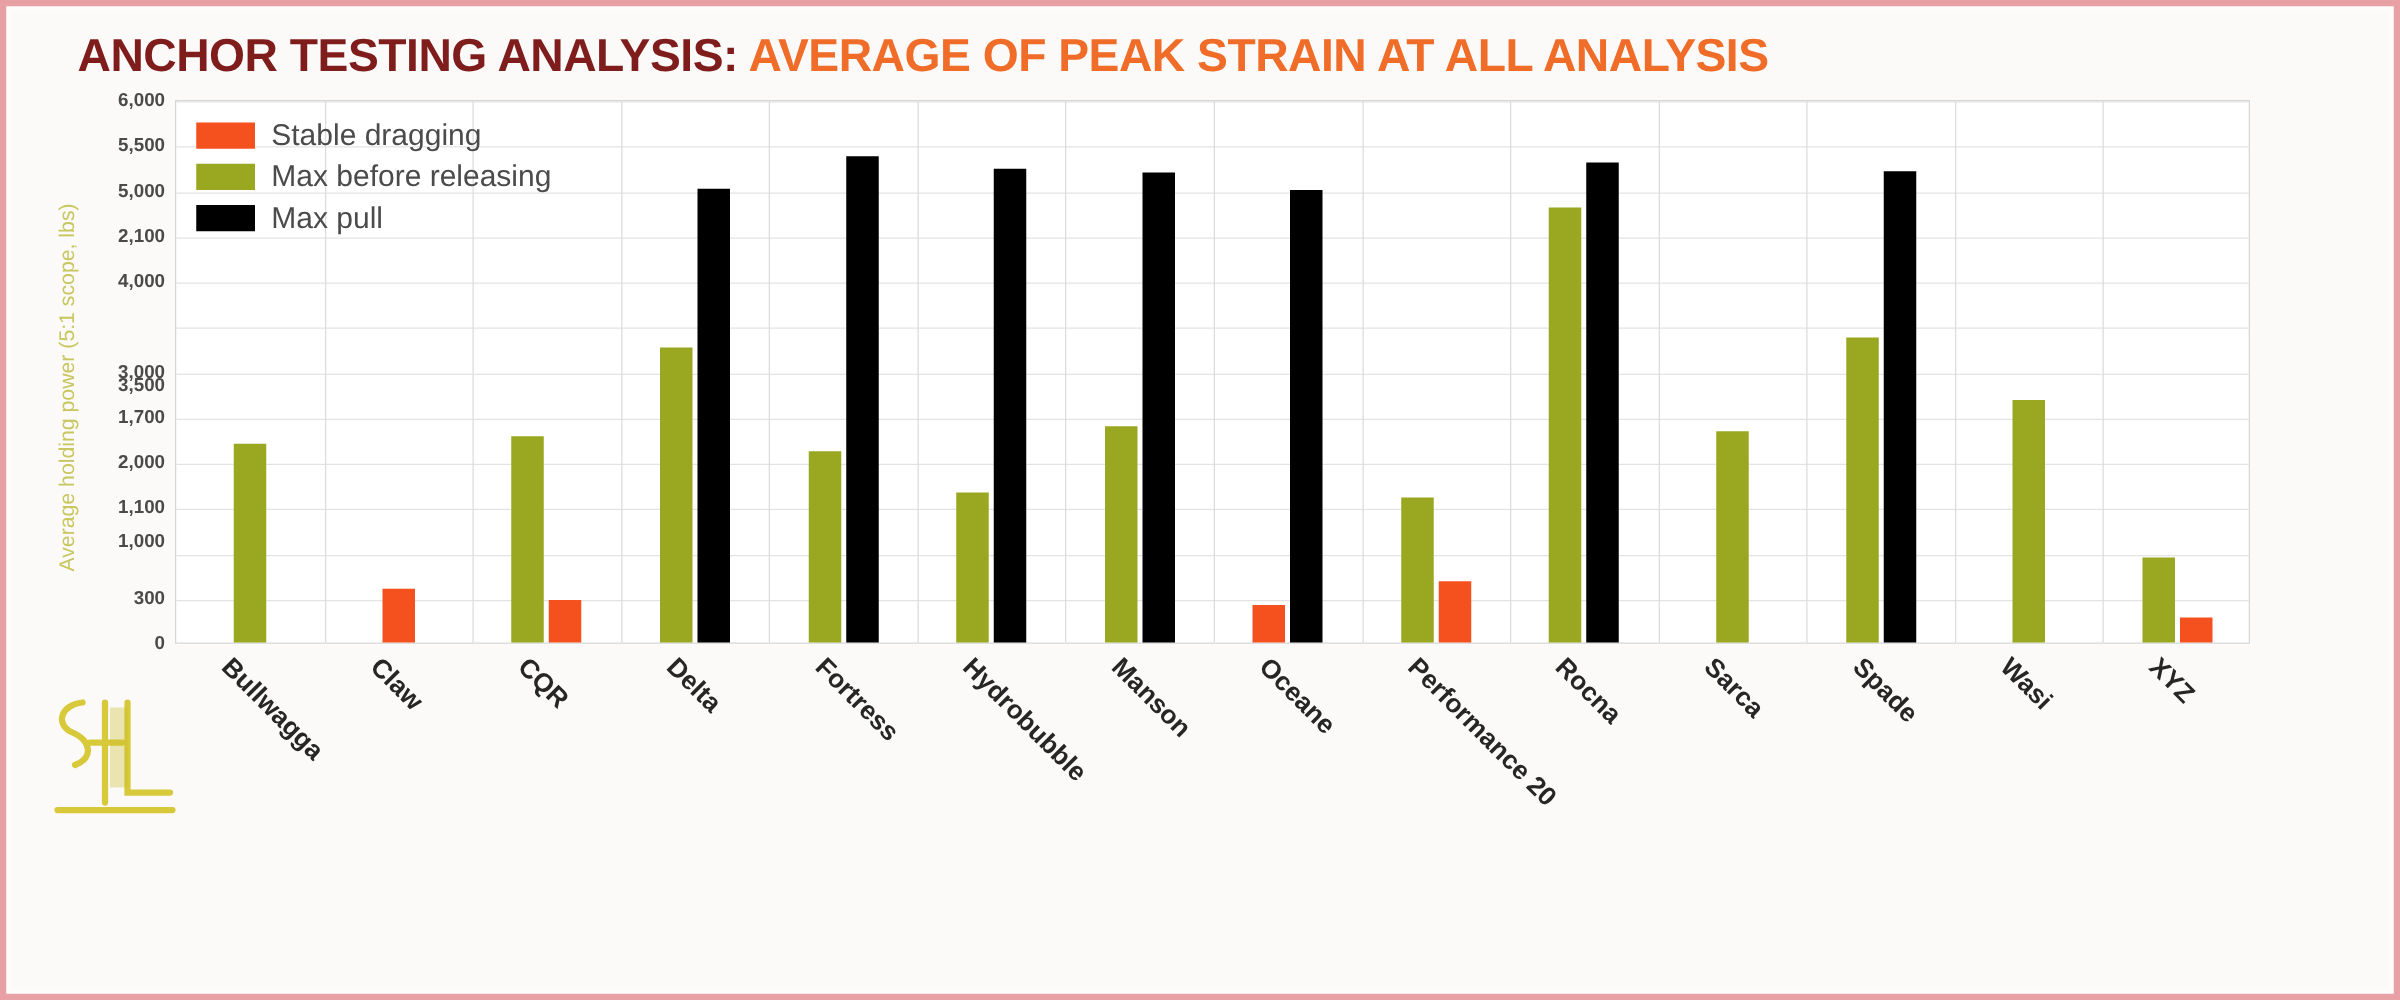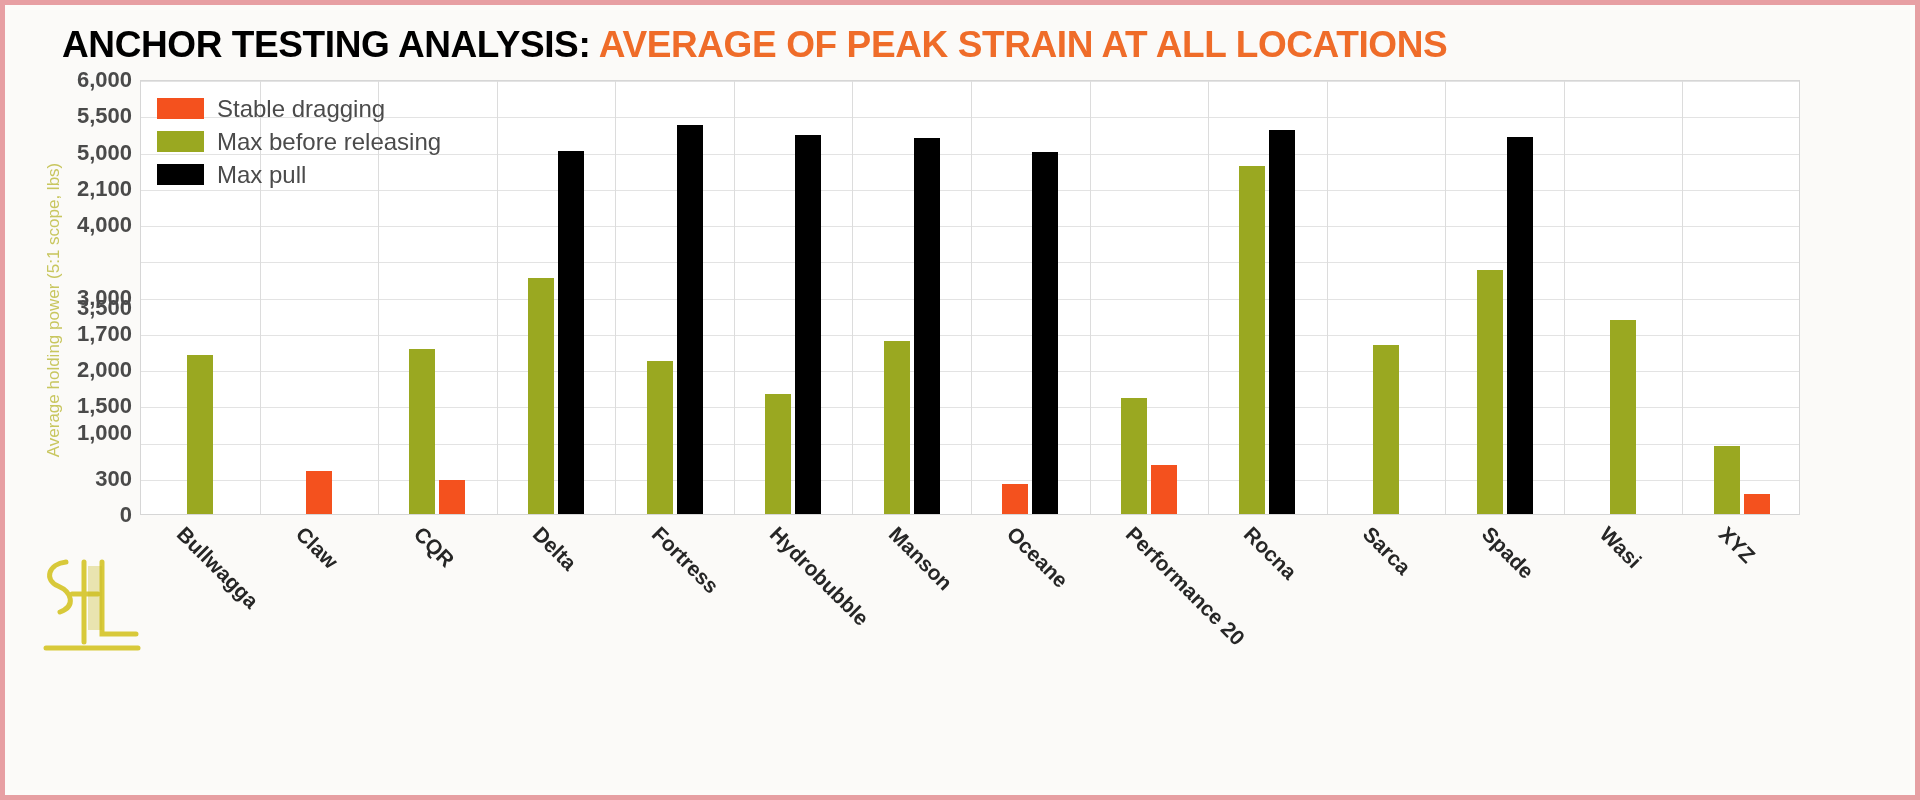--- a/index.html
+++ b/index.html
@@ -20,21 +20,21 @@
     background:#fbfaf8;
     overflow:hidden;
   }
 
   
   #title{
     position:absolute;left:52px;top:14px;
     font-size:37px;font-weight:bold;letter-spacing:-0.4px;
     white-space:nowrap;
   }
-  #title .t1{color:#000000;}
+  #title .t1{color:#7f1d1d;}
   #title .t2{color:#ef6c29;}
 
   
   #ytitle{
     position:absolute;
     left:-176px;top:290px;
     width:440px;
     transform:rotate(-90deg);
     transform-origin:center center;
     text-align:center;
@@ -66,21 +66,21 @@
   .bar{
     position:absolute;bottom:0;
   }
   .bar.s0{background:#9aa821;}
   .bar.s1{background:#f4511e;}
   .bar.s2{background:#000000;}
 
   
   .ytick{
     position:absolute;right:0;width:118px;text-align:right;
-    font-size:22px;color:#4a4a4a;font-weight:bold;
+    font-size:15px;color:#4a4a4a;font-weight:bold;
     transform:translateY(-50%);
     white-space:nowrap;
   }
   #yticks{position:absolute;left:0;top:0;width:122px;height:800px;}
 
   
   .xtick{
     position:absolute;
     top:512px;
     font-size:21px;font-weight:bold;color:#262626;
@@ -108,36 +108,36 @@
   }
 </style>
 </head>
 <body>
 
 <div id="frame">
   <div id="inner">
 
     <div id="title">
       <span class="t1">ANCHOR TESTING ANALYSIS:</span>
-      <span class="t2">AVERAGE OF PEAK STRAIN AT ALL LOCATIONS</span>
+      <span class="t2">AVERAGE OF PEAK STRAIN AT ALL ANALYSIS</span>
     </div>
 
     <div id="ytitle">Average holding power (5:1 scope, lbs)</div>
 
     <div id="yticks">
         <div class="ytick" style="top: 70px;">6,000</div>
         <div class="ytick" style="top: 106.25px;">5,500</div>
         <div class="ytick" style="top: 142.5px;">5,000</div>
         <div class="ytick" style="top: 178.75px;">2,100</div>
         <div class="ytick" style="top: 215px; text-align: right;">4,000</div>
         <div class="ytick" style="top: 251.25px; margin-top: 47px;">3,500</div>
         <div class="ytick" style="top: 287.5px;">3,000</div>
         <div class="ytick" style="top: 323.75px;">1,700</div>
         <div class="ytick" style="top: 360px;">2,000</div>
-        <div class="ytick" style="top: 396.25px;">1,500</div>
+        <div class="ytick" style="top: 396.25px;">1,100</div>
         <div class="ytick" style="top: 423px;">1,000</div>
         <div class="ytick" style="top: 468.75px;">300</div>
         <div class="ytick" style="top: 505px;">0</div>
       </div>
 
     <div id="plot">
       <div id="gridlines">
           <div class="hgrid" style="top: 0px;"></div>
           <div class="hgrid" style="top: 36.25px;"></div>
           <div class="hgrid" style="top: 72.5px;"></div>

